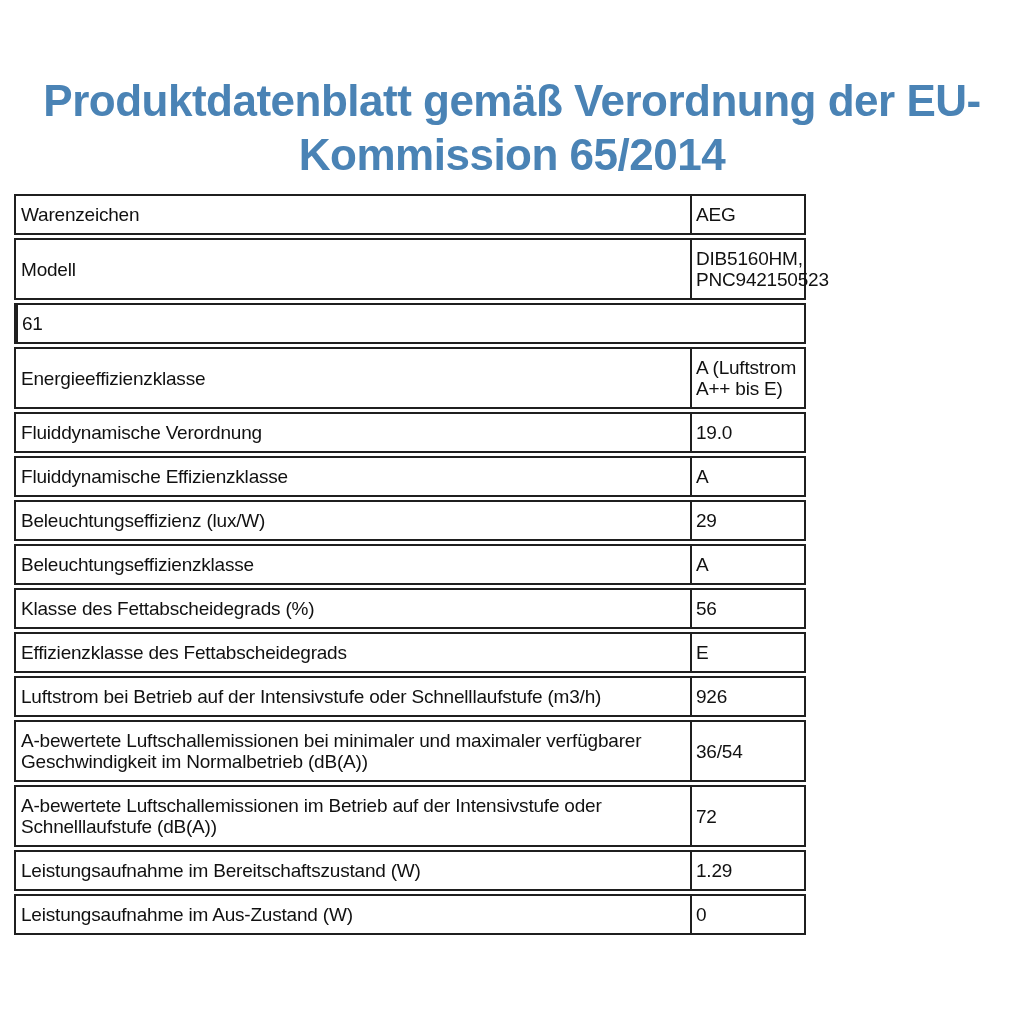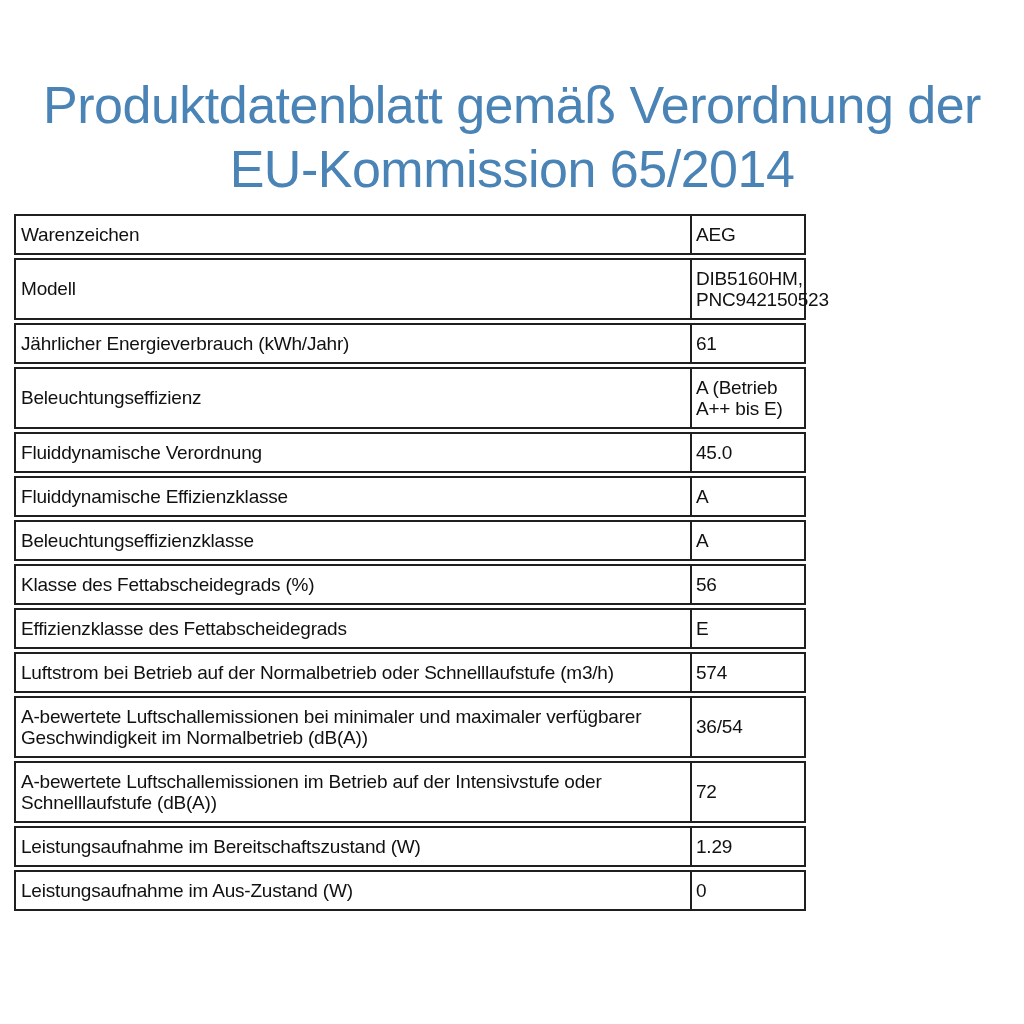--- a/index.html
+++ b/index.html
@@ -17,22 +17,22 @@
     overflow: hidden;
   }
   .page {
     width: 1024px;
     height: 1024px;
     background: var(--bg);
   }
   .page-title {
     margin: 74px 28px 12px 28px;
     text-align: center;
-    font-size: 52px;
-    font-weight: normal;
+    font-size: 44px;
+    font-weight: bold;
     line-height: 1.23;
     letter-spacing: -0.5px;
     color: var(--accent);
   }
   .datasheet {
     width: 792px;
     margin-left: 14px;
     margin-top: 6px;
   }
   .row {
@@ -70,50 +70,53 @@
   <div class="datasheet" id="datasheet">
       <div class="row">
         <div class="cell label">Warenzeichen</div>
         <div class="cell value">AEG</div>
       </div>
       <div class="row">
         <div class="cell label">Modell</div>
         <div class="cell value">DIB5160HM, PNC942150523</div>
       </div>
       <div class="row">
-        <div class="cell label">Jährlicher Energieverbrauch (kWh/Jahr)</div>
         <div class="cell value">61</div>
       </div>
       <div class="row">
-        <div class="cell label">Beleuchtungseffizienz</div>
-        <div class="cell value">A (Betrieb A++ bis E)</div>
+        <div class="cell label">Energieeffizienzklasse</div>
+        <div class="cell value">A (Luftstrom A++ bis E)</div>
       </div>
       <div class="row">
         <div class="cell label">Fluiddynamische Verordnung</div>
-        <div class="cell value">45.0</div>
+        <div class="cell value">19.0</div>
       </div>
       <div class="row">
         <div class="cell label">Fluiddynamische Effizienzklasse</div>
         <div class="cell value">A</div>
+      </div>
+      <div class="row">
+        <div class="cell label">Beleuchtungseffizienz (lux/W)</div>
+        <div class="cell value">29</div>
       </div>
       <div class="row">
         <div class="cell label">Beleuchtungseffizienzklasse</div>
         <div class="cell value">A</div>
       </div>
       <div class="row">
         <div class="cell label">Klasse des Fettabscheidegrads (%)</div>
         <div class="cell value">56</div>
       </div>
       <div class="row">
         <div class="cell label">Effizienzklasse des Fettabscheidegrads</div>
         <div class="cell value">E</div>
       </div>
       <div class="row">
-        <div class="cell label">Luftstrom bei Betrieb auf der Normalbetrieb oder Schnelllaufstufe (m3/h)</div>
-        <div class="cell value">574</div>
+        <div class="cell label">Luftstrom bei Betrieb auf der Intensivstufe oder Schnelllaufstufe (m3/h)</div>
+        <div class="cell value">926</div>
       </div>
       <div class="row">
         <div class="cell label">A-bewertete Luftschallemissionen bei minimaler und maximaler verfügbarer Geschwindigkeit im Normalbetrieb (dB(A))</div>
         <div class="cell value">36/54</div>
       </div>
       <div class="row">
         <div class="cell label">A-bewertete Luftschallemissionen im Betrieb auf der Intensivstufe oder Schnelllaufstufe (dB(A))</div>
         <div class="cell value">72</div>
       </div>
       <div class="row">

